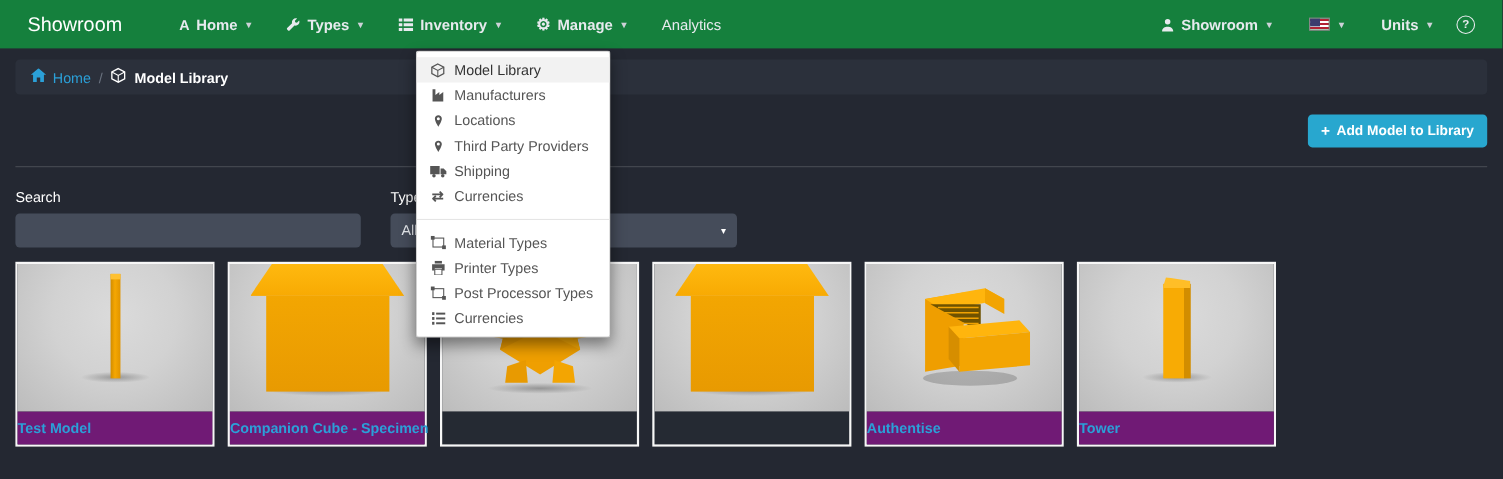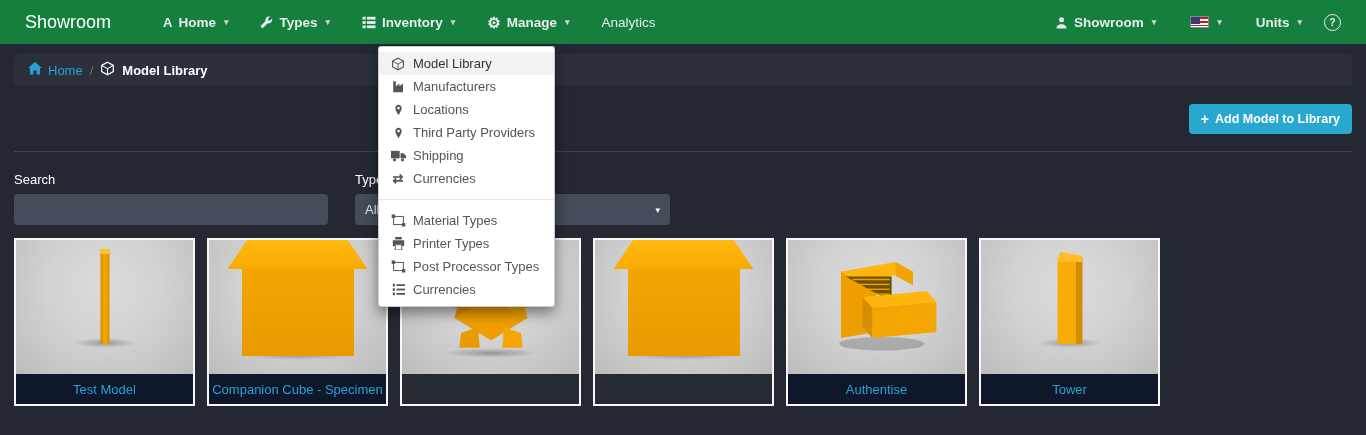--- a/index.html
+++ b/index.html
@@ -39,21 +39,21 @@
   .filter-label { color:#fff; font-size:13px; font-weight:400; margin-bottom:7px; }
   .search-input { width:314px; height:31px; background:#454c5a; border:none; border-radius:4px; color:#e7eaee; padding:0 10px; font-size:13px; outline:none; font-family:"Liberation Sans",sans-serif; }
   .type-select { width:315px; height:31px; background:#454c5a; border-radius:4px; color:#e7eaee; font-size:13px; display:flex; align-items:center; padding:0 10px; position:relative; cursor:pointer; }
   .type-select .sel-caret { position:absolute; right:10px; font-size:9px; color:#fff; }
 
   
   .cards { margin-top:13px; display:flex; gap:12px; }
   .card { width:181px; height:168px; border:2px solid #f7f7f7; background:#252a33; display:flex; flex-direction:column; cursor:pointer; }
   .thumb { height:134px; position:relative; overflow:hidden;
            background:radial-gradient(ellipse at 50% 35%, #dbdbdb 0%, #d2d2d2 45%, #bcbcbc 100%); }
-  .card-label { flex:1; display:flex; align-items:center; justify-content:center; background:#0f172a; }
+  .card-label { flex:1; display:flex; align-items:center; justify-content:flex-start; background:#701a75;font-weight:bold; }
   .card-label span { color:#2ba0d8; font-size:13px; white-space:nowrap; }
   .obj-shadow { position:absolute; left:50%; transform:translateX(-50%); bottom:26px; width:64px; height:10px;
                 background:radial-gradient(ellipse, rgba(0,0,0,0.28) 0%, rgba(0,0,0,0) 70%); }
   
   .bar-thin { position:absolute; left:50%; transform:translateX(-50%); bottom:30px; width:9px; height:95px;
               background:linear-gradient(to right,#d18c00,#f5a702 45%,#e09400); }
   .bar-thin::before { content:""; position:absolute; top:0; left:0; width:100%; height:5px; background:#ffc132; }
   
   .bar-tower { position:absolute; left:50%; transform:translateX(-50%); bottom:30px; width:25px; height:86px;
                background:linear-gradient(to right,#f8ab04 0 76%,#d28d00 76%); }

